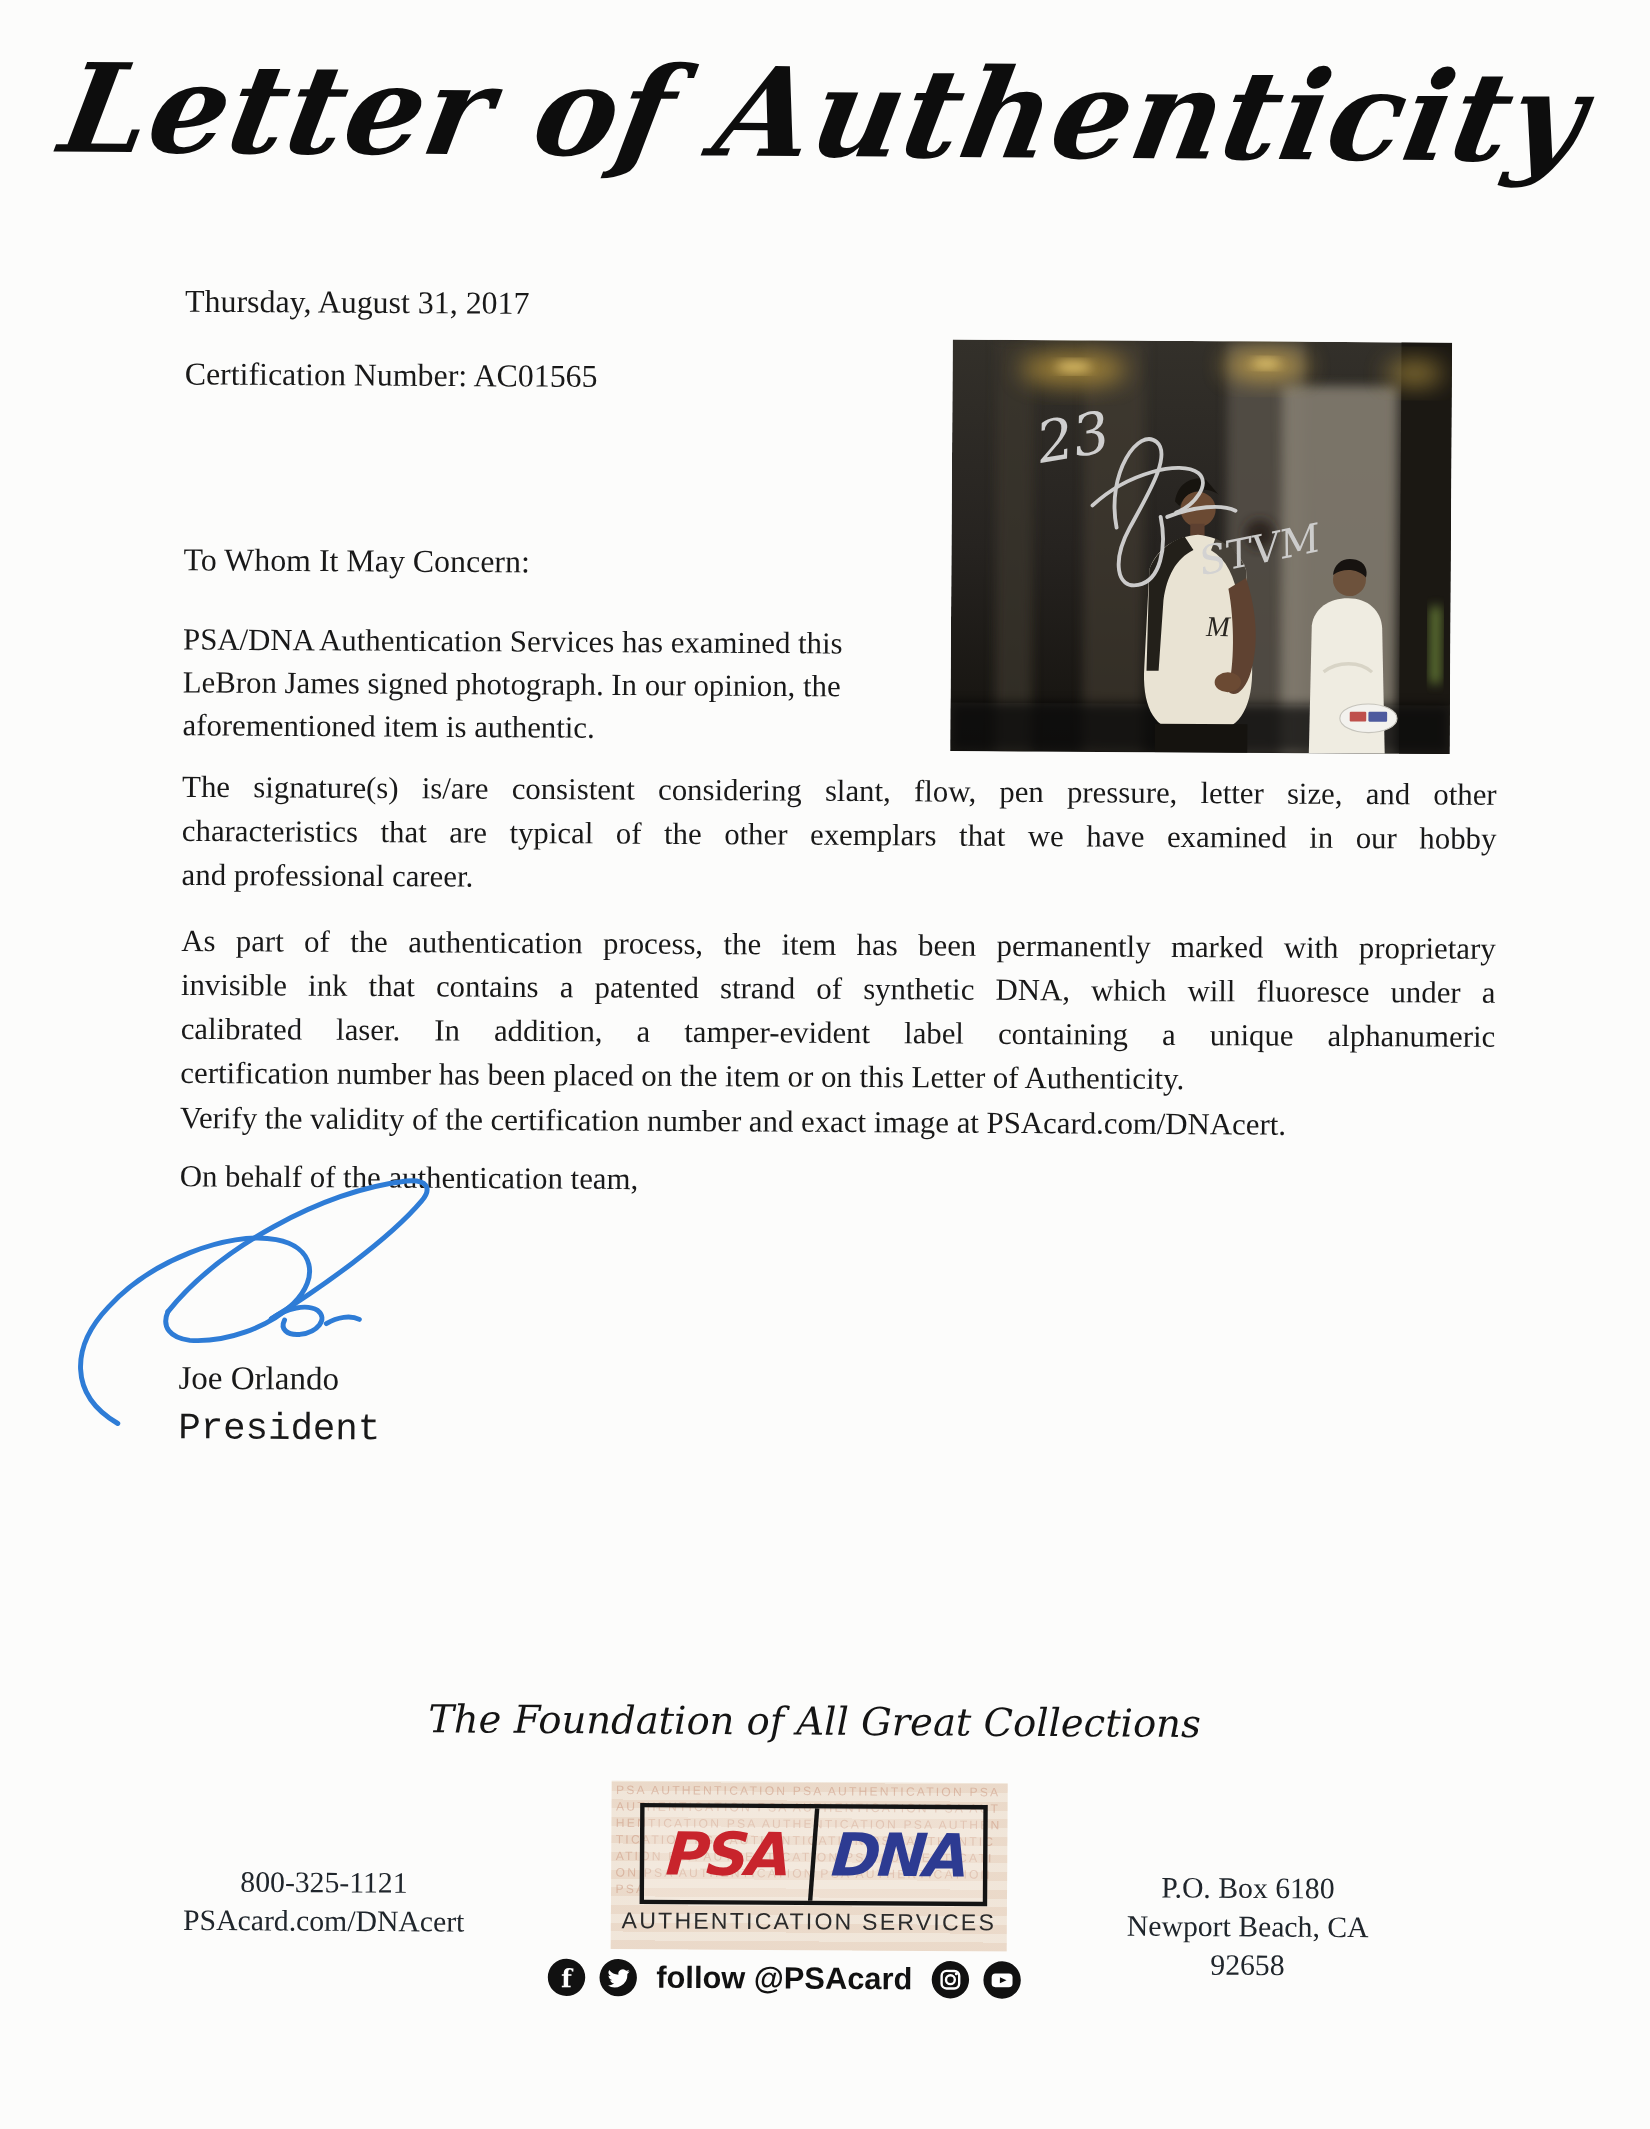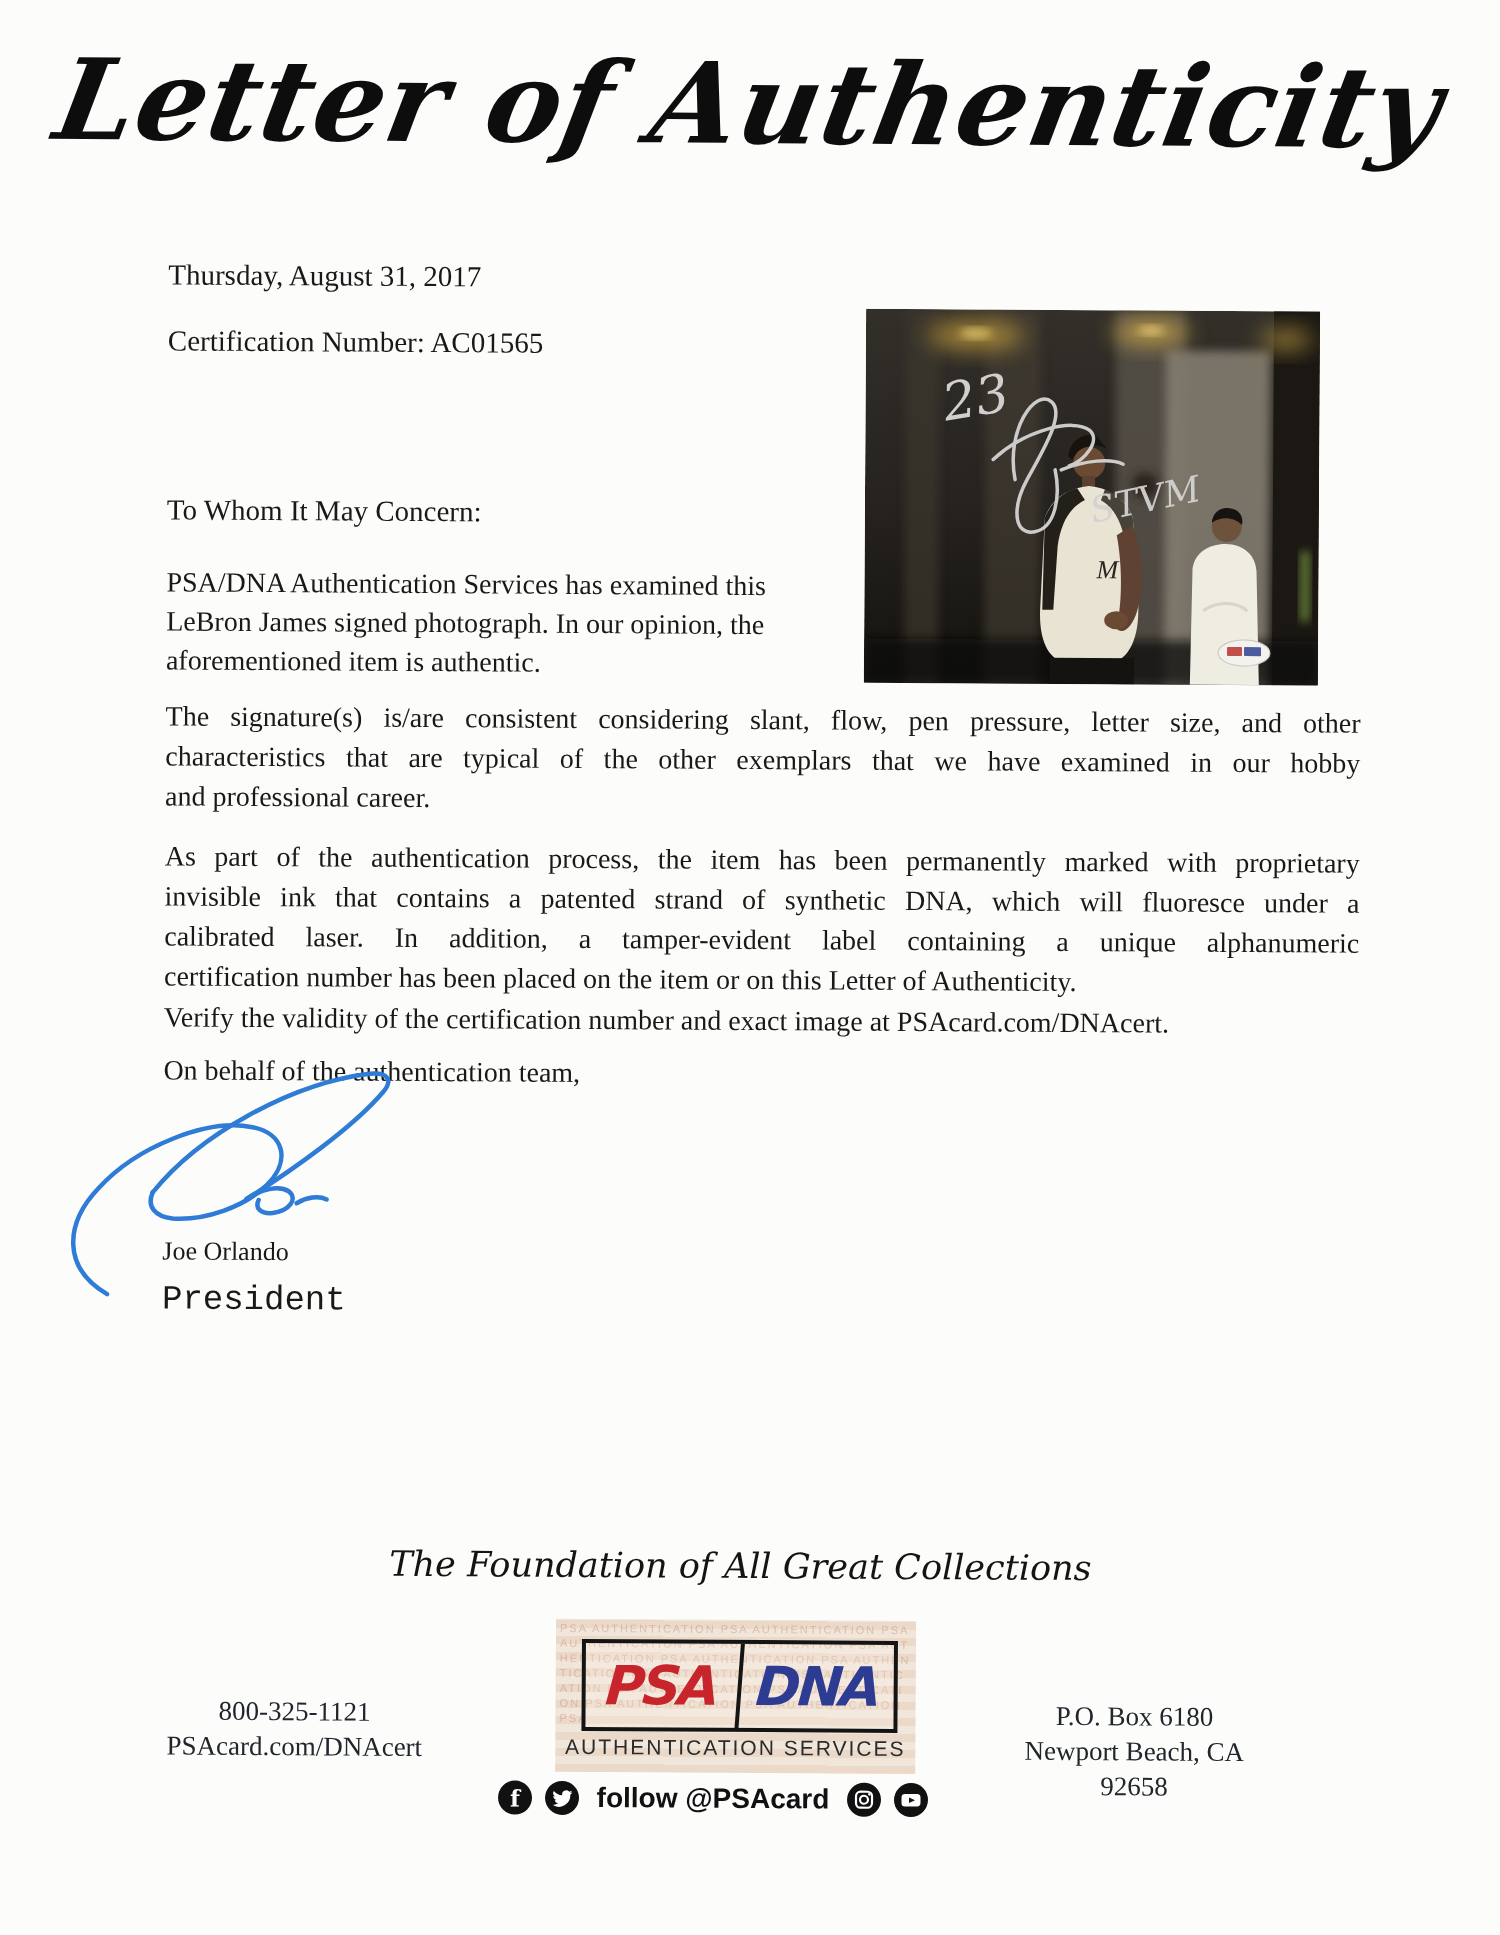--- a/index.html
+++ b/index.html
@@ -28,21 +28,21 @@
   #para1 .line{line-height:39px;height:39px;}
   #para2{top:700px;width:1195px;}
   #para3{top:840px;width:1195px;}
   #verify-line{position:absolute;left:170px;top:1005px;font-size:28px;white-space:nowrap;}
   #closing-line{position:absolute;left:170px;top:1058px;font-size:28px;white-space:nowrap;}
 
   #signed-photo{position:absolute;left:868px;top:308px;width:454px;height:374px;}
   #signed-photo svg{display:block;width:100%;height:100%;}
 
   #signature{position:absolute;left:60px;top:1072px;width:380px;height:240px;}
-  #signer-name{position:absolute;left:170px;top:1240px;font-size:26px;}
+  #signer-name{position:absolute;left:170px;top:1240px;font-size:30px;}
   #signer-title{position:absolute;left:170px;top:1284px;font-size:34px;font-family:Liberation Mono, monospace;}
 
   #tagline{
     position:absolute;top:1546px;left:0;width:1500px;text-align:center;
     font-family:"DejaVu Serif",serif;font-style:italic;font-size:35px;color:#141414;
   }
 
   
   #psa-dna-logo{
     position:absolute;left:566px;top:1620px;width:360px;height:153px;

